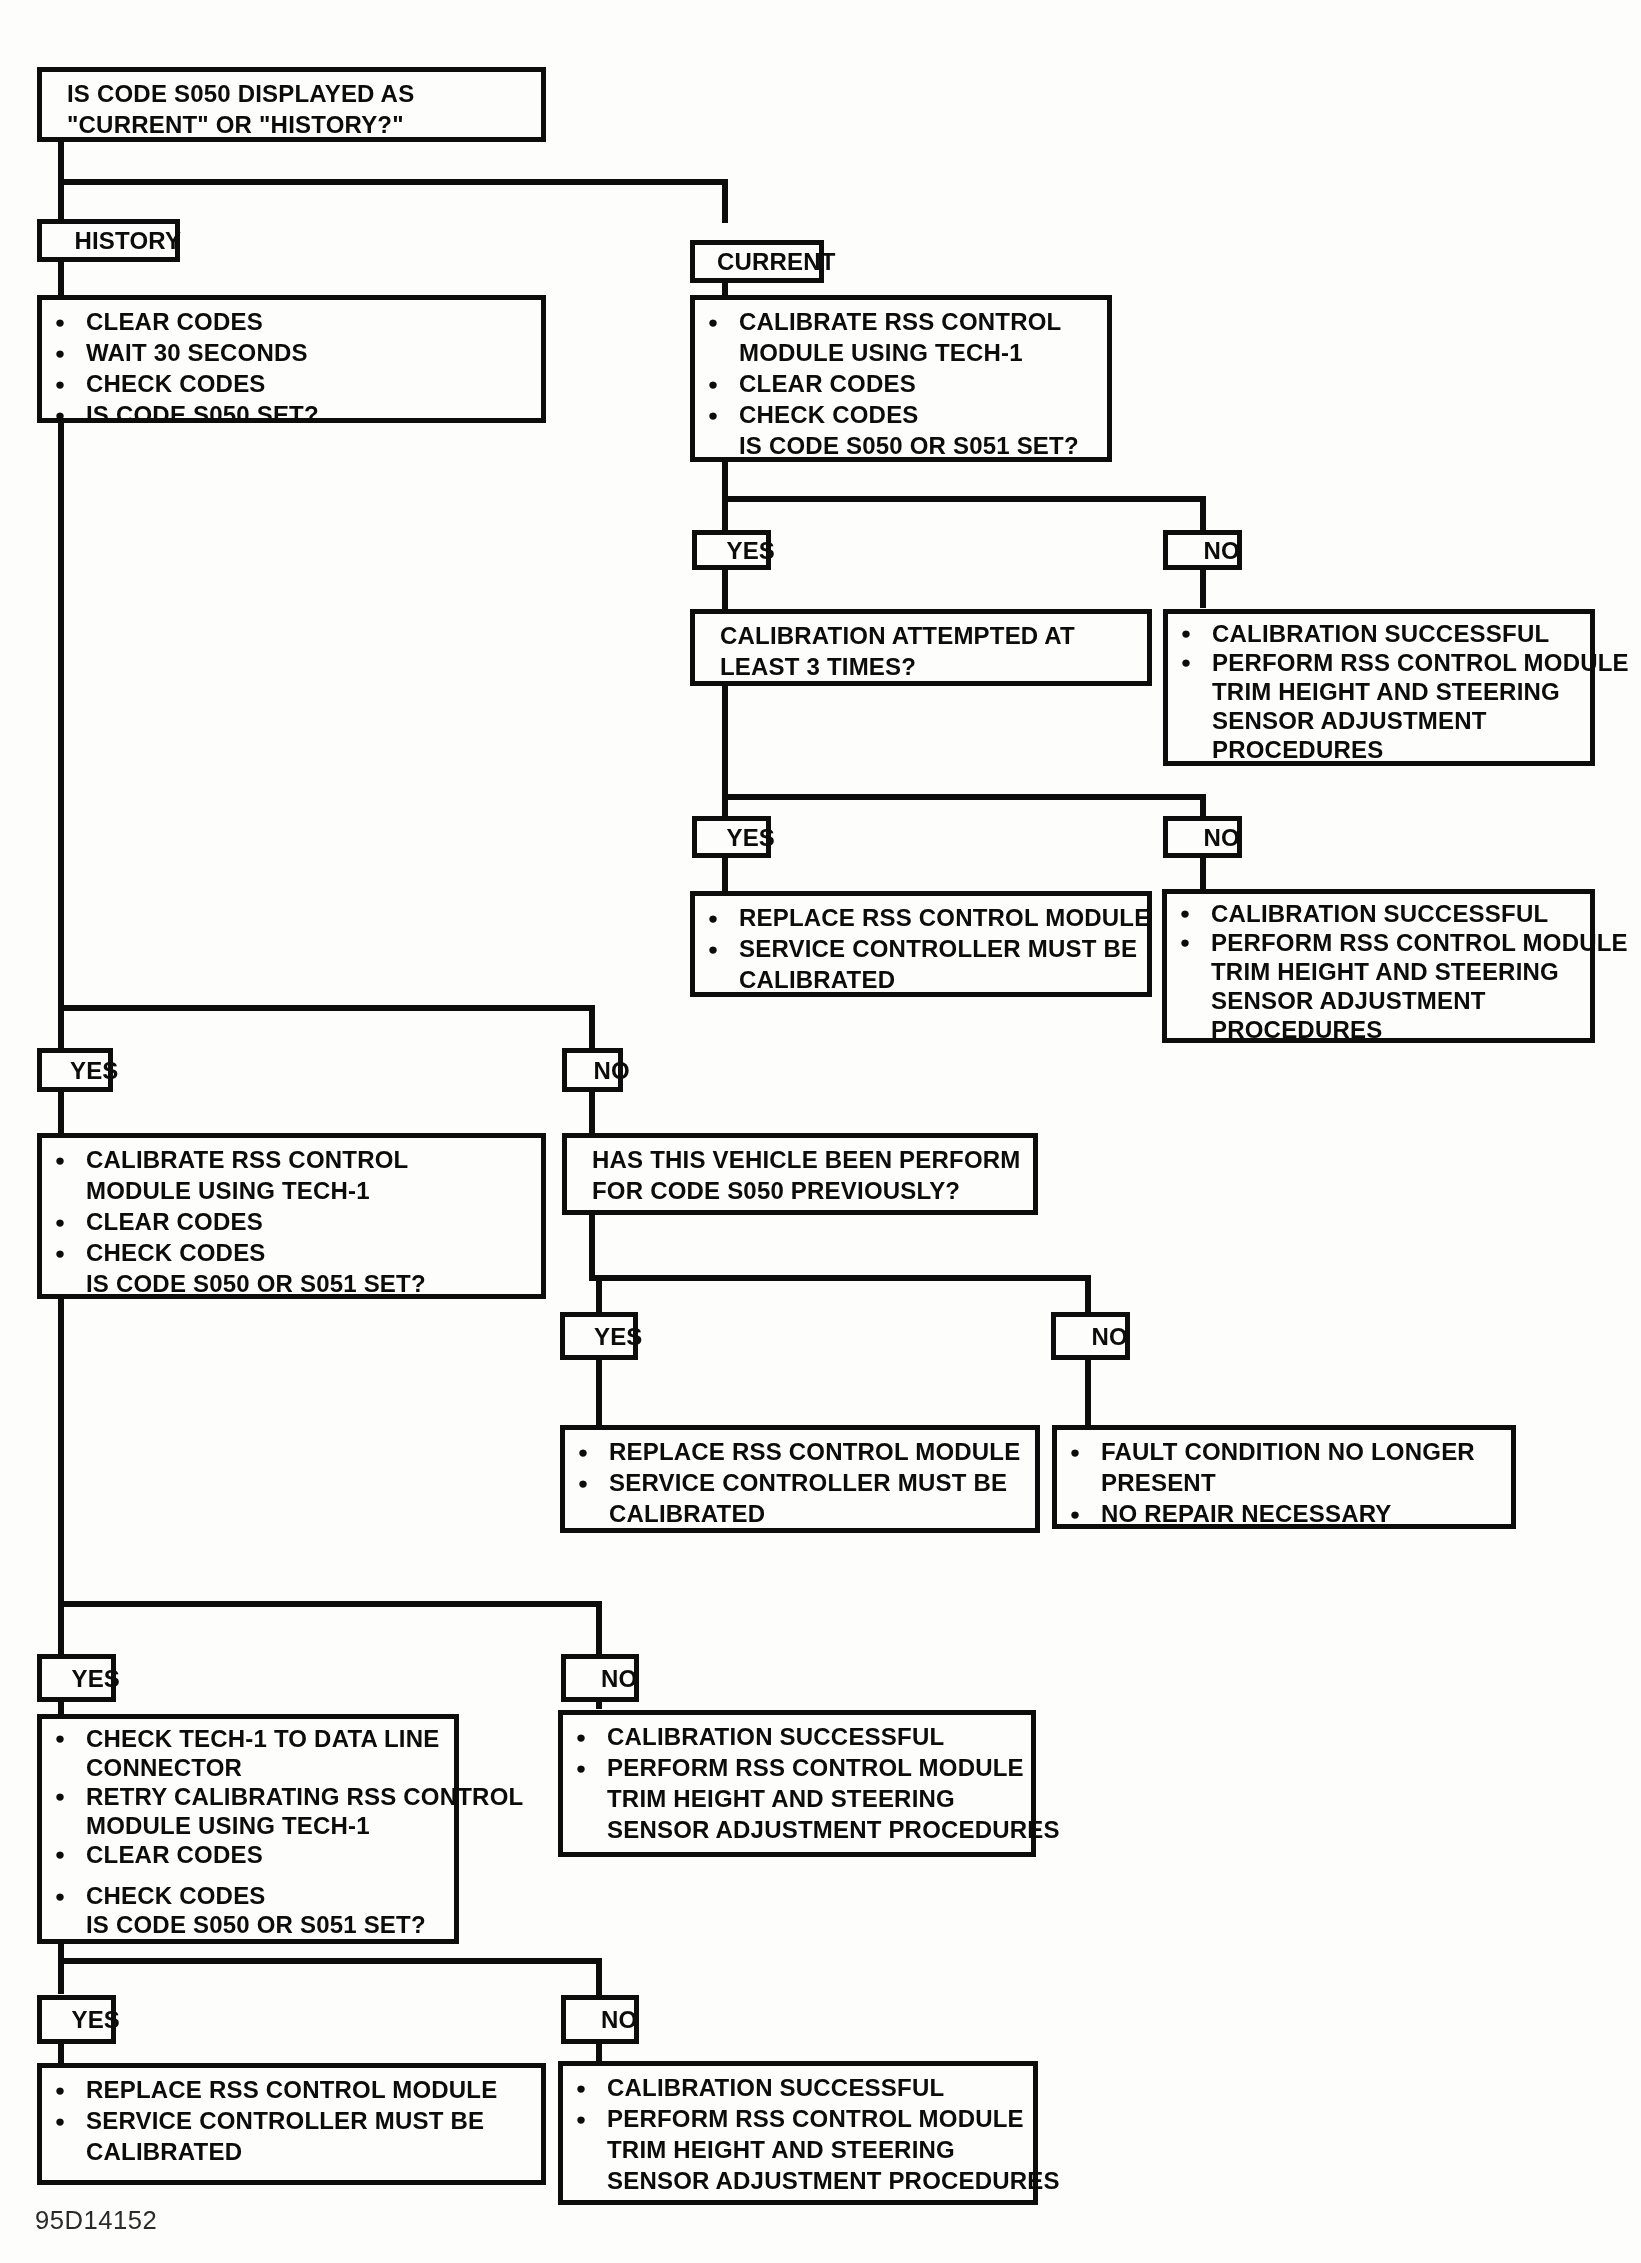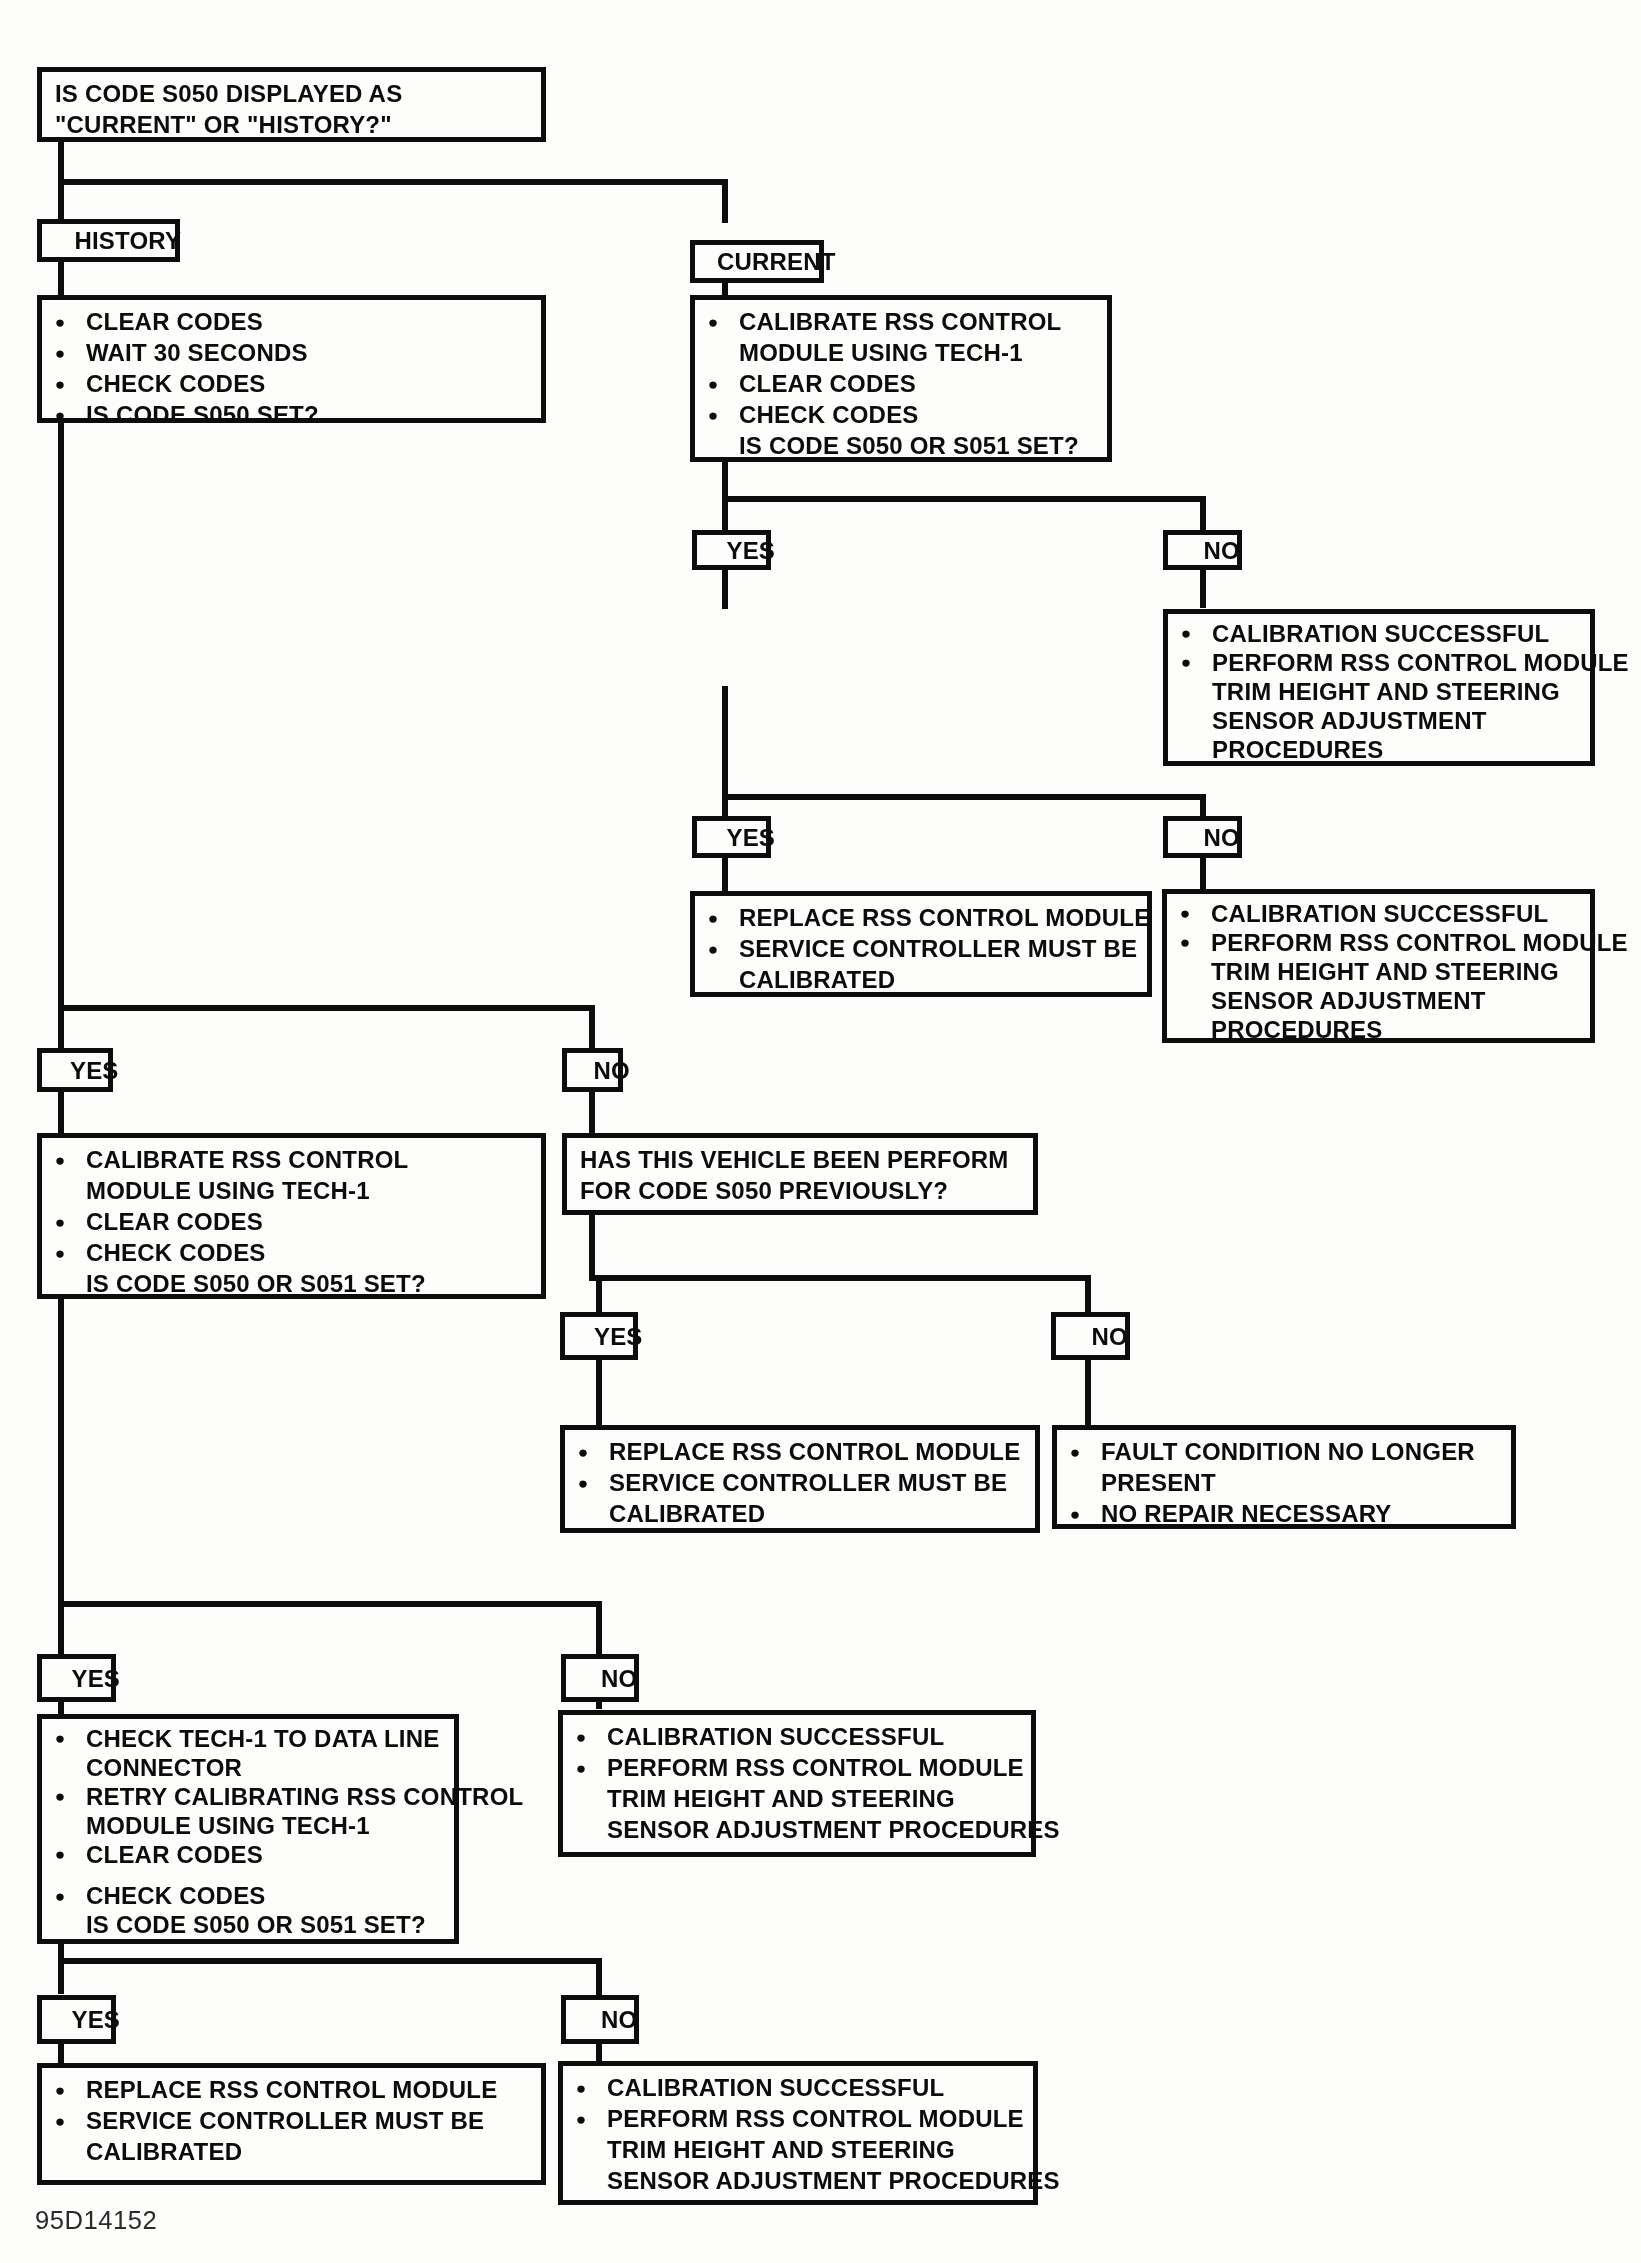--- a/index.html
+++ b/index.html
@@ -23,21 +23,21 @@
     letter-spacing:0.2px;
     padding-top:6.4px;
     padding-bottom:3.7px;
   }
   .node.label {
     display:flex; align-items:center; justify-content:center;
     padding:0; border-width:5.5px;
   }
   .node.tight { line-height:29px; padding-top:4.6px; }
   .tline { position:relative; padding-left:44px; padding-right:5.5px; white-space:nowrap; }
-  .tline.plain { padding-left:13px; }
+  .tline.plain { padding-left:25px; }
   .tline.b::before {
     content:"●";
     position:absolute; left:12.8px; top:0.9px;
     font-size:17.4px;
   }
   .tline.gap { margin-top:12.8px; }
   #watermark {
     position:absolute;
     left:35px; top:2206px;
     font-weight:400;
@@ -109,20 +109,24 @@
       <div class="tline b">CLEAR CODES</div>
       <div class="tline b">CHECK CODES</div>
       <div class="tline i">IS CODE S050 OR S051 SET?</div>
     </div>
     <div class="node label" style="left: 692px; top: 530px; width: 79px; height: 40px;">
       <div class="tline">YES</div>
     </div>
     <div class="node label" style="left: 1163px; top: 530px; width: 79px; height: 40px;">
       <div class="tline">NO</div>
     </div>
+    <div class="node question" style="left: 690px; top: 609px; width: 462px; height: 77px;">
+      <div class="tline plain">CALIBRATION ATTEMPTED AT</div>
+      <div class="tline plain">LEAST 3 TIMES?</div>
+    </div>
     <div class="node steps tight" style="left: 1163px; top: 609px; width: 432px; height: 157px;">
       <div class="tline b">CALIBRATION SUCCESSFUL</div>
       <div class="tline b">PERFORM RSS CONTROL MODULE</div>
       <div class="tline i">TRIM HEIGHT AND STEERING</div>
       <div class="tline i">SENSOR ADJUSTMENT</div>
       <div class="tline i">PROCEDURES</div>
     </div>
     <div class="node label" style="left: 692px; top: 816px; width: 79px; height: 42px;">
       <div class="tline">YES</div>
     </div>

